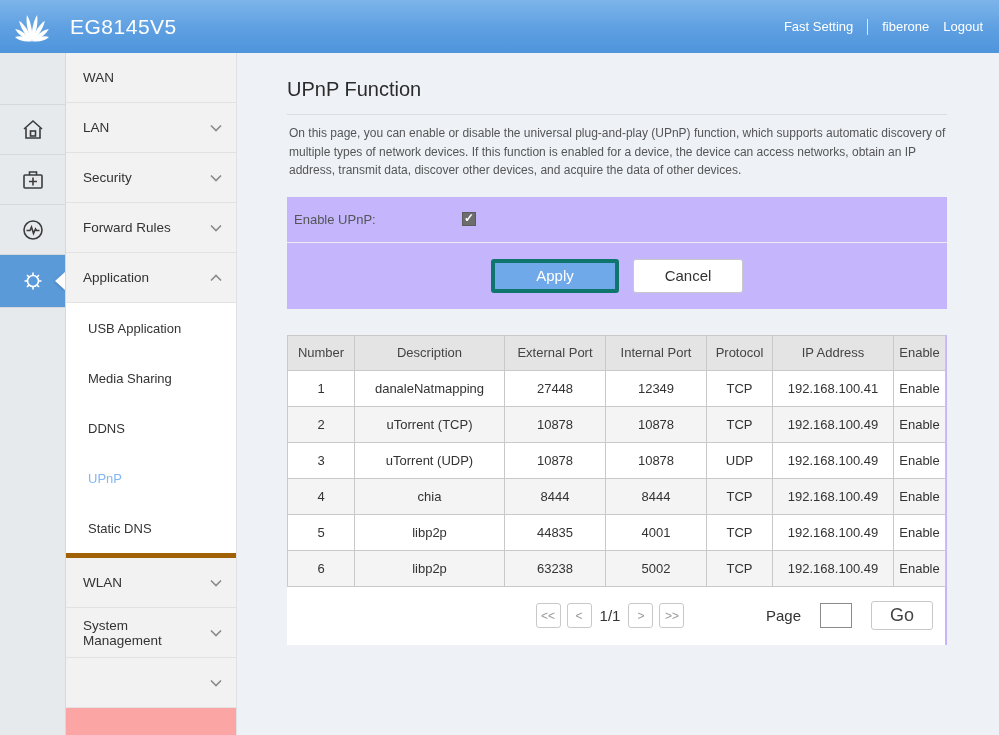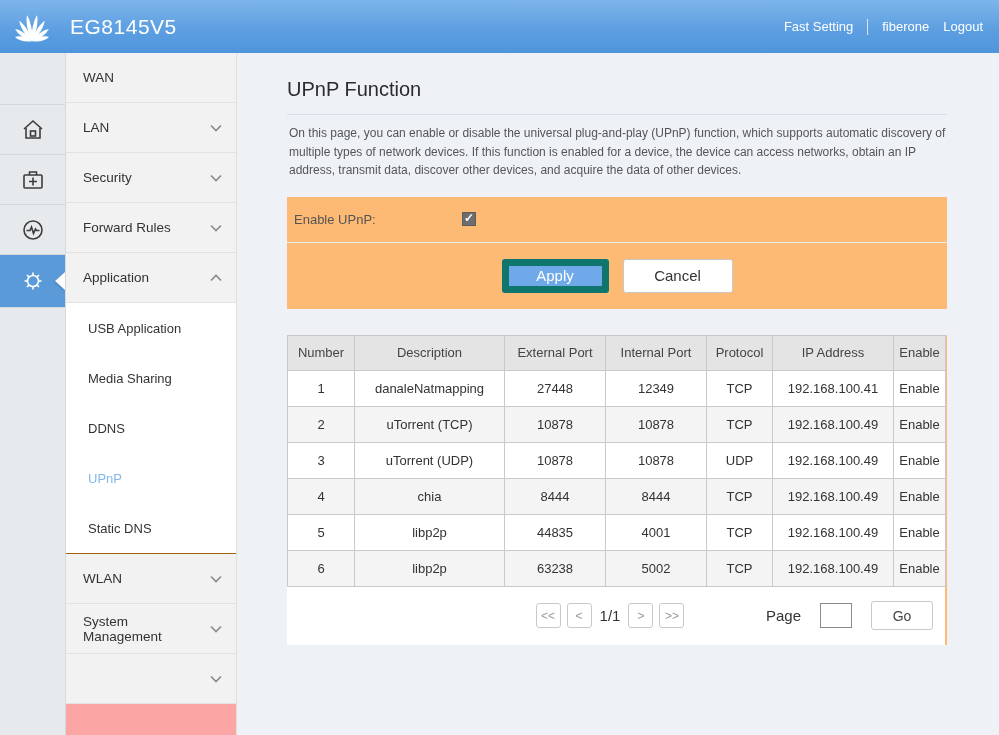--- a/index.html
+++ b/index.html
@@ -29,38 +29,38 @@
   .rail-cell.active svg { stroke:#fff; }
   .rail-notch { position:absolute; right:0; top:50%; transform:translateY(-50%);
                 width:0; height:0; border-top:9px solid transparent; border-bottom:9px solid transparent;
                 border-right:10px solid #fdfdfd; filter:drop-shadow(-1px 1px 1px rgba(0,0,0,0.15)); }
 
   
   .menu { width:171px; flex:0 0 171px; background:#fca5a5; border-right:1px solid #e0e0e0; font-size:13.5px; color:#333; }
   .menu-item { height:50px; display:flex; align-items:center; padding:0 14px 0 17px; border-bottom:1px solid #e2e2e3; cursor:pointer; background:#f2f2f3; }
   .menu-item .chev { margin-left:auto; display:flex; }
   .chev svg { stroke:#8a8a8a; fill:none; stroke-width:1.6; }
-  .submenu { background:#fff; border-bottom:1px solid #a16207; }
+  .submenu { background:#fff; border-bottom:5px solid #a16207; }
   .sub-item { height:50px; display:flex; align-items:center; padding-left:22px; font-size:13px; color:#333; cursor:pointer; background:#fff; }
   .sub-item.active { color:#85b7f0; }
 
   
   .content { flex:1; background:#eef2f7; padding:25px 52px 0 50px; overflow:hidden; }
   .page-title { font-size:20px; color:#2b2b2b; font-weight:400; padding-bottom:13px; border-bottom:1px solid #d9dee4; }
   .desc { font-size:12px; color:#555; line-height:1.55; padding:9px 0 17px 2px; }
 
-  .card { background:#fdba74; }
+  .card { background:#c4b5fd; }
   .form-card { margin-bottom:26px; }
   .form-row { display:flex; align-items:center; padding:15px 0 15px 7px; border-bottom:1px solid #ececec; }
   .form-label { width:168px; font-size:13px; color:#555; }
   .checkbox { width:14px; height:14px; background:#6d6d6d; border:1px solid #5c5c5c; position:relative; cursor:pointer; }
   .checkbox.checked::after { content:"✓"; position:absolute; left:1px; top:-2px; color:#fff; font-size:12px; font-weight:bold; }
   .btn-row { height:66px; display:flex; align-items:center; justify-content:center; gap:14px; }
   .btn { font-family:"Liberation Sans", sans-serif; font-size:15px; border-radius:3px; cursor:pointer; }
-  .btn-apply { width:107px; height:34px; background:#6fa9e9; color:#fff; border:7px solid #0f766e; }
+  .btn-apply { width:128px; height:34px; background:#6fa9e9; color:#fff; border:4px solid #0f766e; }
   .btn-cancel { width:110px; height:34px; background:#fff; color:#333; border:1px solid #c9c9c9; }
 
   
   table { border-collapse:collapse; table-layout:fixed; width:658px; font-size:13px; }
   th, td { border:1px solid #c9c9c9; text-align:center; color:#333; height:36px; padding:0 0; overflow:hidden; white-space:nowrap; }
   th { background:#e4e4e4; font-weight:400; color:#444; height:35px; }
   tbody tr:nth-child(even) td { background:#f4f4f5; }
   tbody tr:nth-child(odd) td { background:#fff; }
   th:nth-child(1){width:67px;} th:nth-child(2){width:150px;} th:nth-child(3){width:101px;}
   th:nth-child(4){width:101px;} th:nth-child(5){width:66px;} th:nth-child(6){width:121px;} th:nth-child(7){width:52px;}
@@ -68,21 +68,21 @@
   
   .pager-strip { width:658px; background:#fff; height:58px; display:flex; align-items:center; padding:0 12px 0 0; }
   .pager-left { flex:1; }
   .pager-cluster { display:flex; align-items:center; gap:6px; }
   .pg-btn { min-width:25px; height:25px; background:#fff; border:1px solid #c9c9c9; border-radius:3px;
             color:#999; font-size:12px; display:flex; align-items:center; justify-content:center; padding:0 4px; cursor:pointer; }
   .pg-current { font-size:15px; color:#333; padding:0 2px; }
   .pager-right { flex:1; display:flex; align-items:center; justify-content:flex-end; gap:19px; }
   .pg-label { font-size:15px; color:#333; }
   .pg-input { width:32px; height:25px; border:1px solid #8a8a8a; font-size:13px; text-align:center; }
-  .pg-go { width:62px; height:29px; background:#fff; border:1px solid #c9c9c9; border-radius:3px; font-size:14px; color:#444; cursor:pointer; }
+  .pg-go { width:62px; height:29px; background:#fff; border:1px solid #c9c9c9; border-radius:3px; font-size:18px; color:#444; cursor:pointer; }
 </style>
 </head>
 <body>
 
 <div class="page">
 
   <div class="topbar">
     <div class="brand">
       <svg class="logo" viewBox="0 0 48 40">
         <g fill="#ffffff" transform="translate(24,37)">

